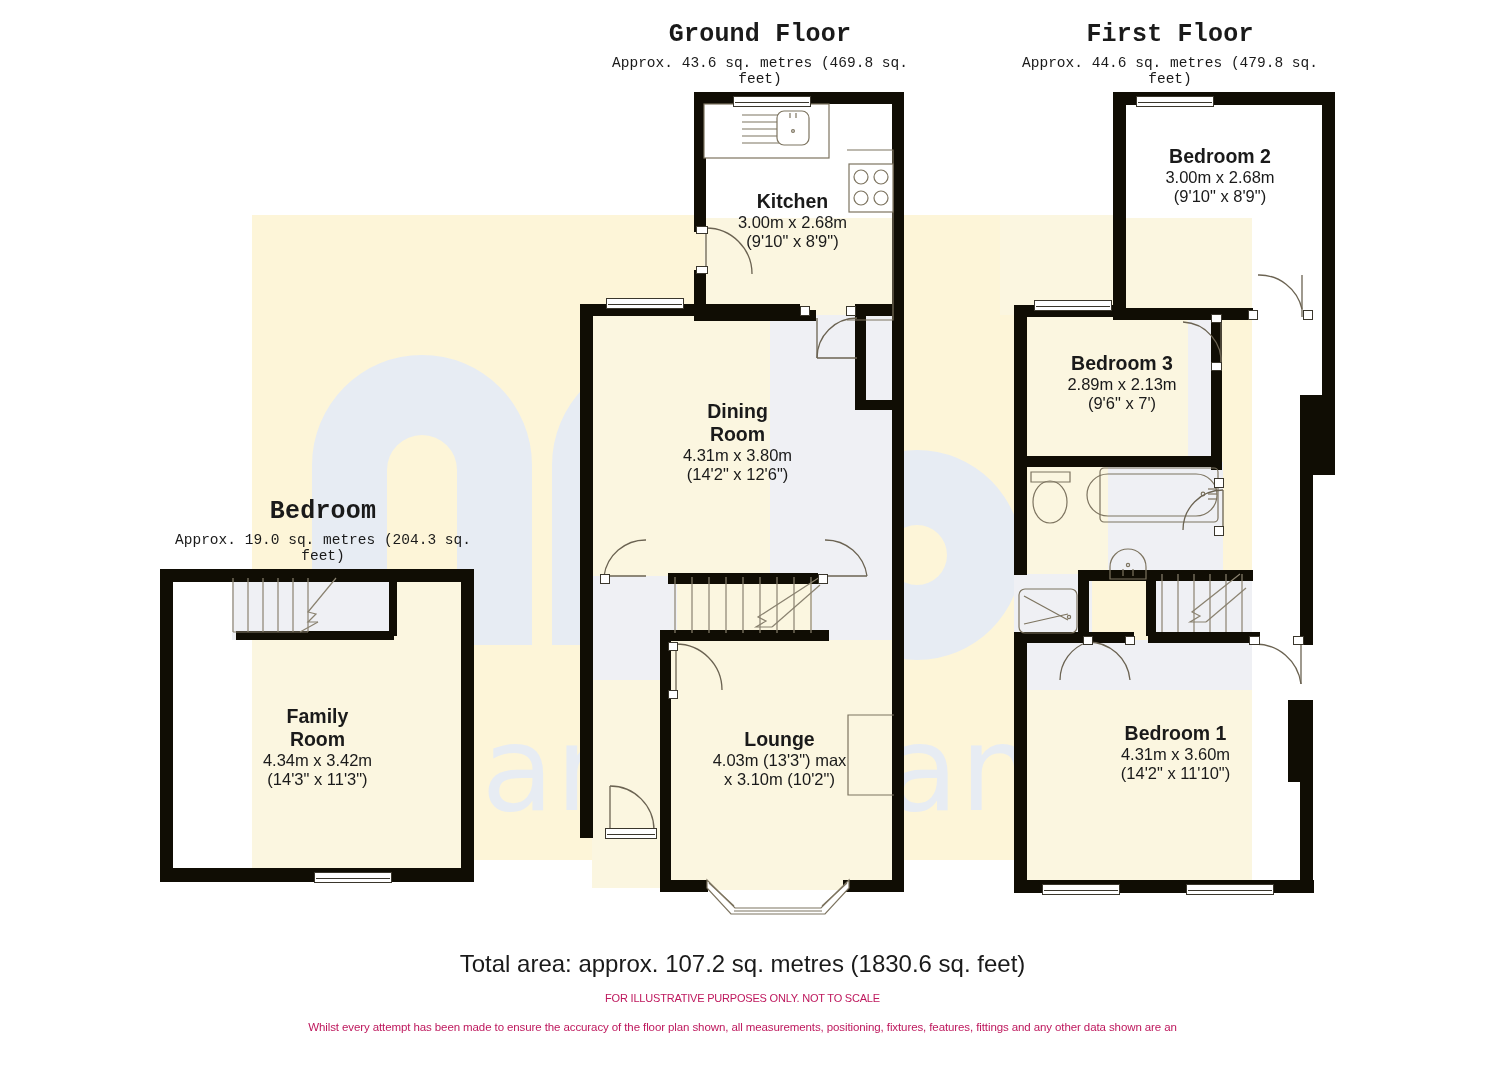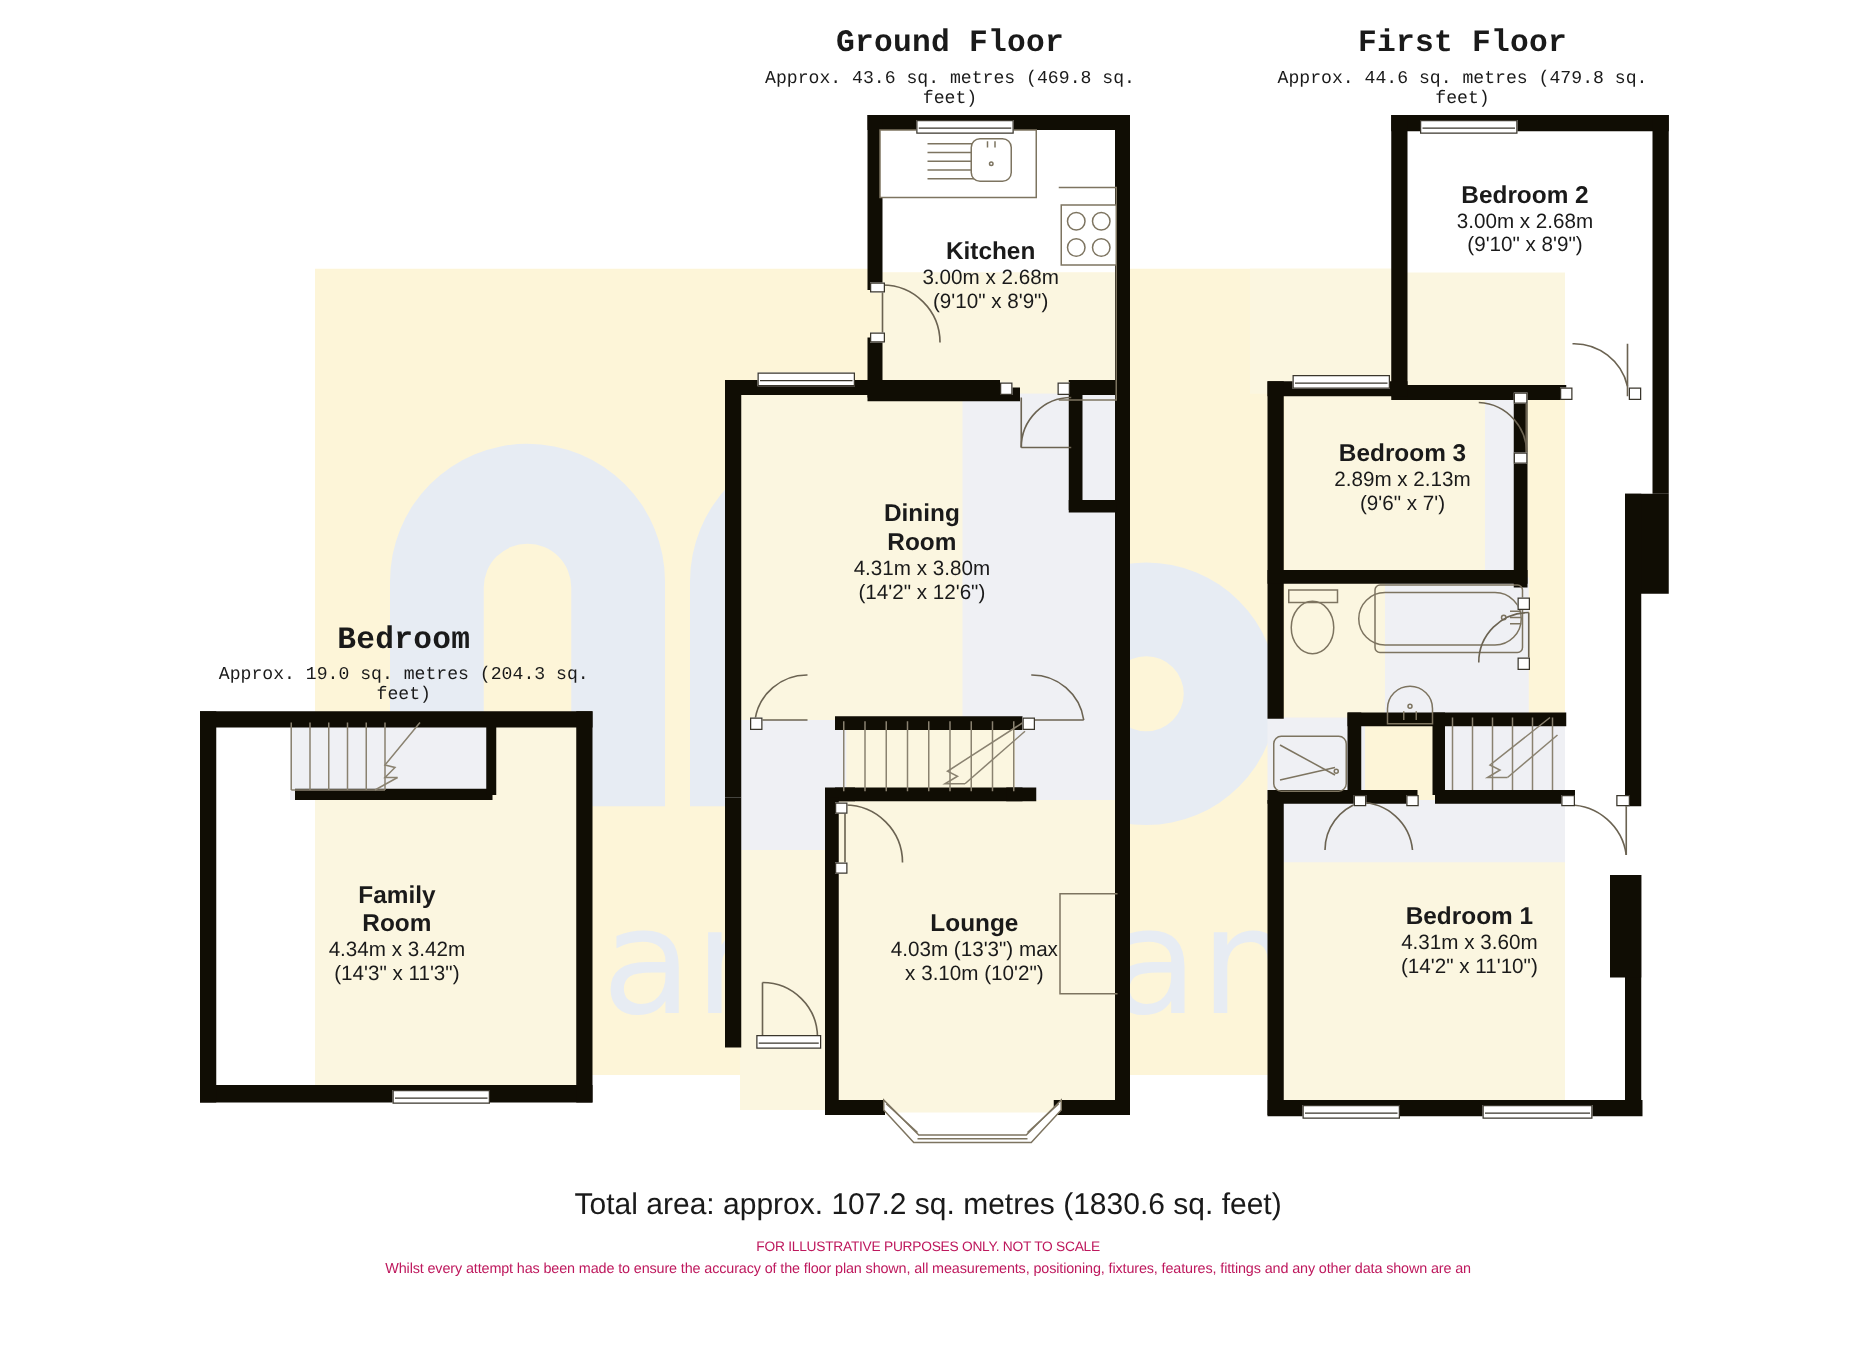--- a/index.html
+++ b/index.html
@@ -72,21 +72,21 @@
   .total-area{
     position:absolute;left:0;right:0;top:950px;text-align:center;
     font-size:24px;z-index:9;
   }
   .disclaimer{
     position:absolute;left:0;right:0;top:992px;text-align:center;z-index:9;
     font-family:"Liberation Sans","DejaVu Sans",sans-serif;
     color:#be185d;
   }
   .disclaimer .d1{font-size:11px;letter-spacing:-.2px;}
-  .disclaimer .d2{font-size:11.5px;line-height:1.55;margin-top:3px;letter-spacing:-.1px;}
+  .disclaimer .d2{font-size:11.5px;line-height:1.55;margin-top:15px;letter-spacing:-.1px;}
   .disclaimer .d3{font-size:13.5px;margin-top:5px;text-decoration:underline;}
 </style>
 </head>
 <body>
 
 <div class="stage">
 
   <div class="wm-block"></div>
   <div class="wm-letters">
     <svg width="1000" height="645" viewBox="0 0 1000 645">

